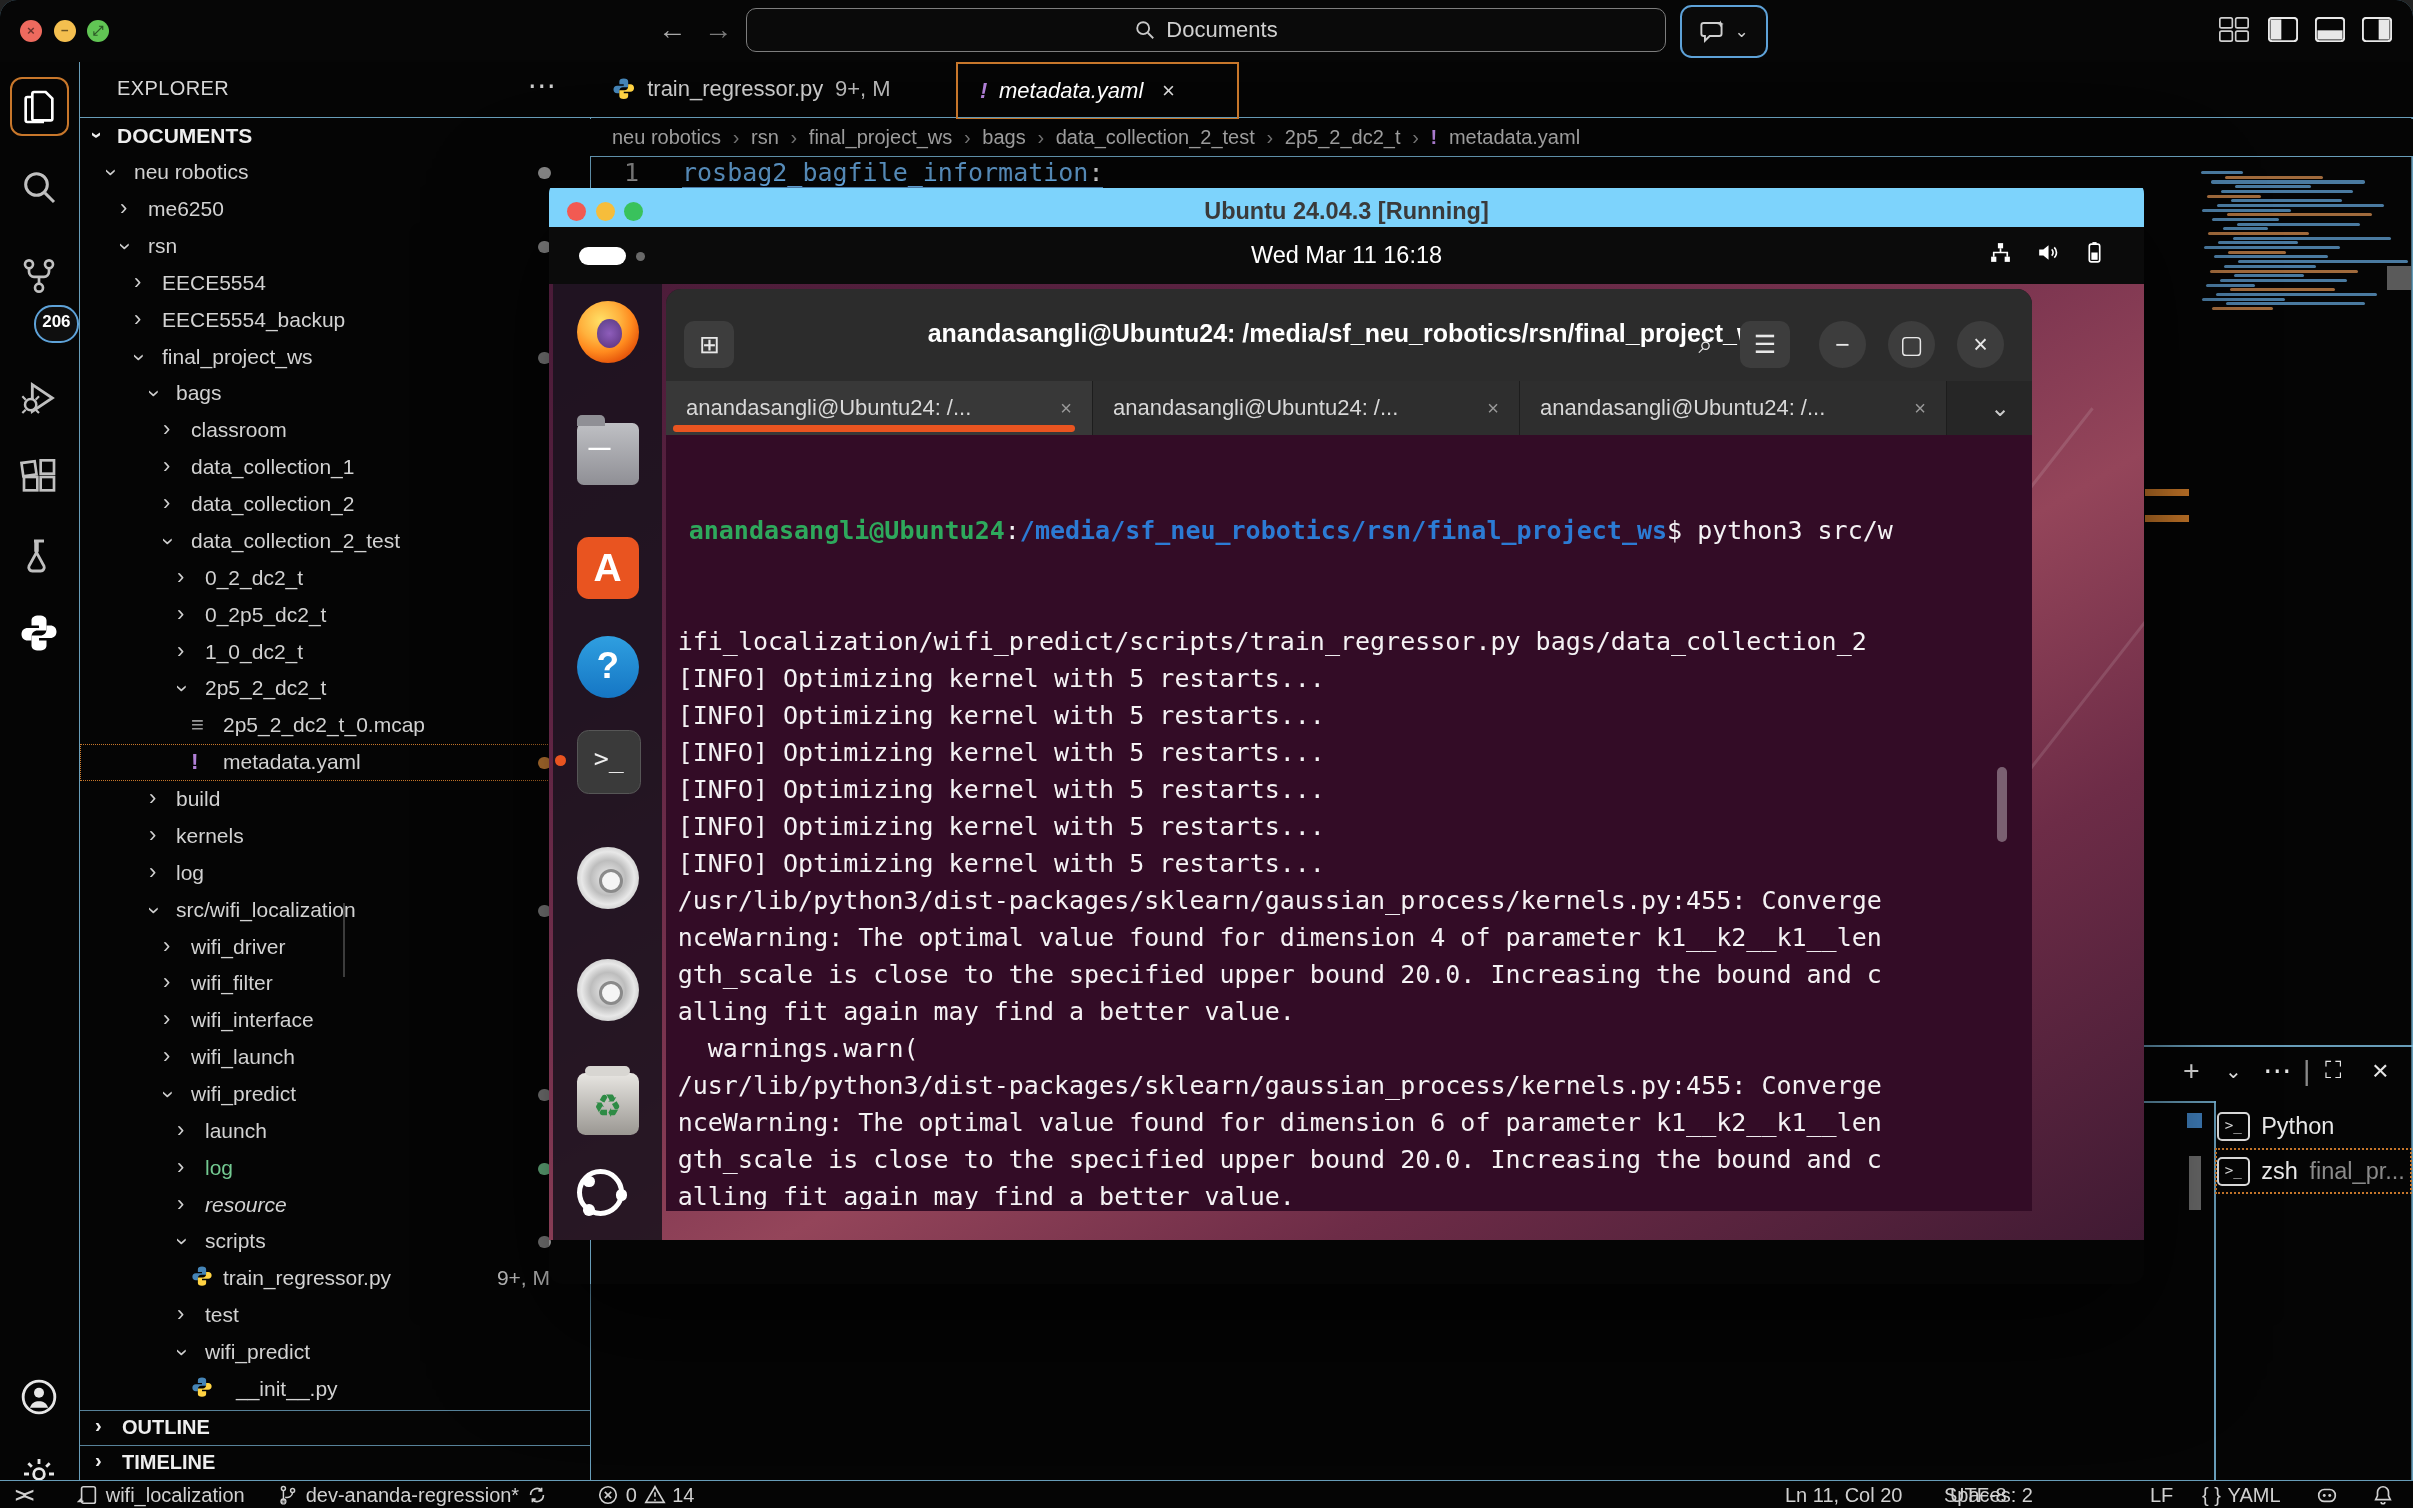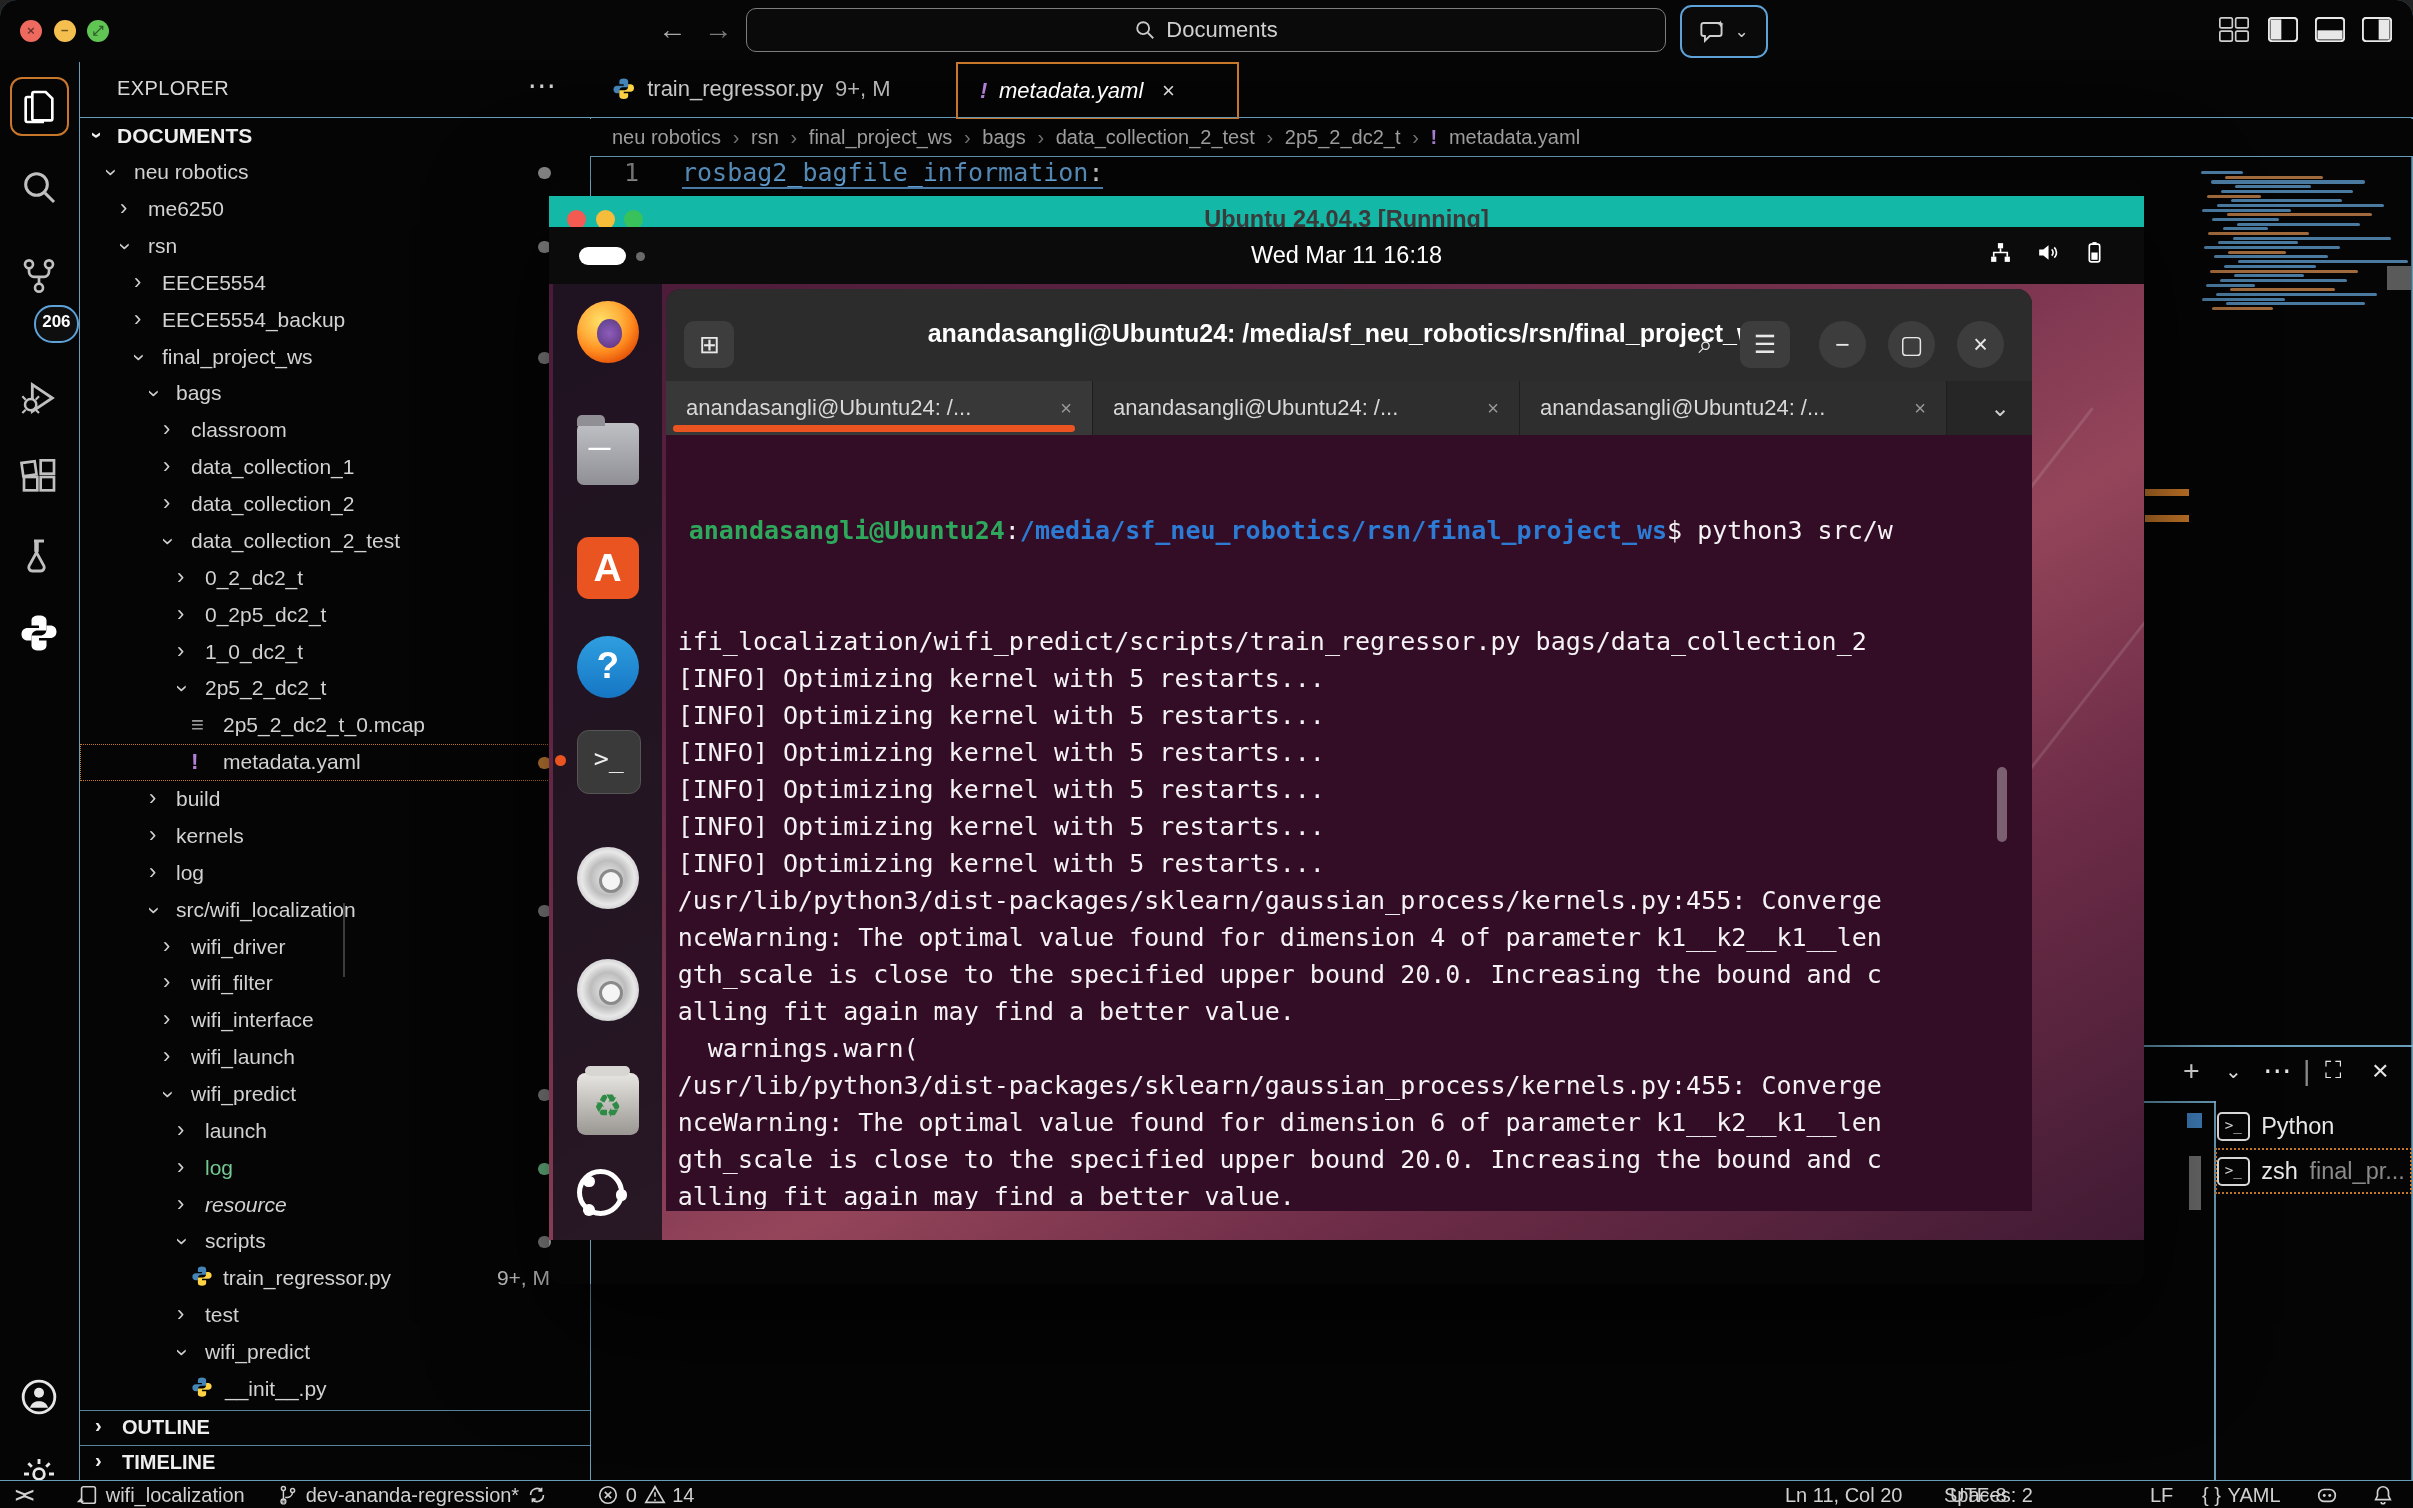--- a/index.html
+++ b/index.html
@@ -68,21 +68,21 @@
   .prow.active{outline:2.5px dotted #c8772b;outline-offset:-0.8px;}
   .termico{width:28.5px;height:25px;border:2.5px solid #e0e0e0;border-radius:5px;color:#e0e0e0;font-size:14.2px;line-height:22px;text-align:center;font-family:"DejaVu Sans Mono",monospace;flex:0 0 auto;}
   #pscroll-blue{left:2187px;top:1113px;width:15px;height:15px;background:#3e7cb8;position:absolute;}
   #pscroll-thumb{left:2189px;top:1156px;width:11.7px;height:54px;background:#6a6a6a;position:absolute;}
   
   #statusbar{left:0;top:1480px;width:2413px;height:28.5px;background:#050505;border-top:1.7px solid rgba(122,184,217,.85);font-size:20px;color:#d0d0d0;}
   .stitem{position:absolute;top:2.5px;display:flex;align-items:center;gap:6.7px;white-space:nowrap;}
   .stitem svg{width:22px;height:22px;}
   
   #vm{left:549px;top:180px;width:1595px;height:1104px;border-radius:13.4px;box-shadow:0 42px 117px rgba(0,0,0,.75);overflow:hidden;}
-  #vmtitle{position:absolute;left:0;top:16px;width:100%;height:47px;background:#14b8a6;border-bottom:0.8px solid #b2b0b0;}
+  #vmtitle{position:absolute;left:0;top:8px;width:100%;height:47px;background:#7dd3fc;border-bottom:0.8px solid #b2b0b0;}
   #vmtitle .t{position:absolute;width:100%;text-align:center;top:10px;font-size:23.5px;font-weight:bold;color:#3a3a3a;}
   .vmlight{position:absolute;top:14.2px;width:19px;height:19px;border-radius:50%;}
   #ubar{position:absolute;left:0;top:47px;width:100%;height:57px;background:#0b0b0b;color:#fff;}
   #ubar .clock{position:absolute;width:100%;text-align:center;top:15px;font-size:23.5px;}
   #ubar .pill{position:absolute;left:30px;top:20px;width:47px;height:18.4px;border-radius:10px;background:#fff;}
   #ubar .pdot{position:absolute;left:87px;top:25px;width:9.2px;height:9.2px;border-radius:50%;background:#6a6a6a;}
   #ubar .sysicons{position:absolute;right:37px;top:13.4px;display:flex;gap:22px;align-items:center;}
   #desktop{position:absolute;left:0;top:104px;width:100%;height:956px;
     background:linear-gradient(150deg,#4a1b38 0%,#5c2342 22%,#7c3550 45%,#94455a 58%,#6d2c47 75%,#401a33 100%);}
   #dock{position:absolute;left:4.2px;top:0;width:109px;height:100%;background:rgba(26,18,30,.88);}
@@ -382,21 +382,21 @@
         </div>
         <div class="trow" style="top: 1272px;">
           <span class="chev open" style="left: 97px;">›</span>
           <span class="lbl" style="left: 125px;">wifi_predict</span>
         </div>
         <div class="trow" style="top: 1309px;">
           <span class="ficon" style="left: 111px;"><svg width="22" height="22" viewBox="0 0 16 16">
               <path fill="#4584b6" d="M8 1C6 1 5 1.8 5 3v2h3v1H3.5C2 6 1 7 1 8.5S2 11 3.5 11H5V9.5C5 8 6 7 7.5 7H11V3c0-1.2-1-2-3-2z"></path>
               <path fill="#ffd343" d="M8 15c2 0 3-.8 3-2v-2H8v-1h4.5c1.5 0 2.5-1 2.5-2.5S14 5 12.5 5H11v1.5C11 8 10 9 8.5 9H5v4c0 1.2 1 2 3 2z"></path>
             </svg></span>
-          <span class="lbl" style="left: 145px;">__init__.py</span>
+          <span class="lbl" style="left: 156px;">__init__.py</span>
         </div>
       </div>
     <div id="indentguide"></div>
     <div class="sbsec" style="top:1348px;">
       <span class="chev">›</span>
       <span class="lbl">OUTLINE</span>
     </div>
     <div class="sbsec" style="top:1383px;">
       <span class="chev">›</span>
       <span class="lbl">TIMELINE</span>

